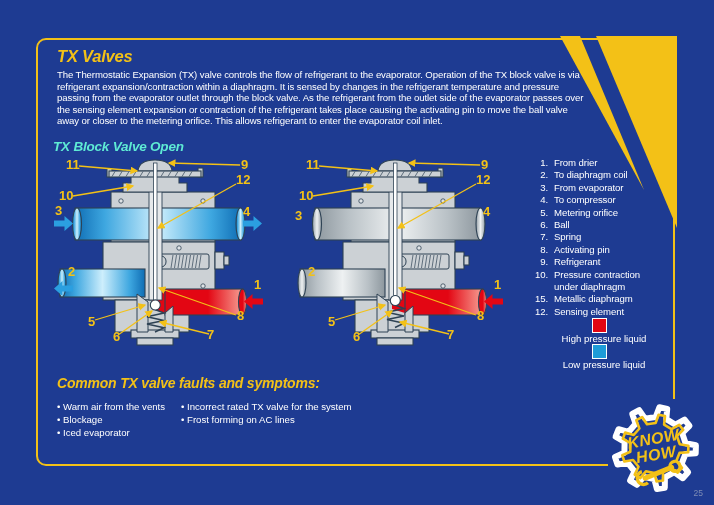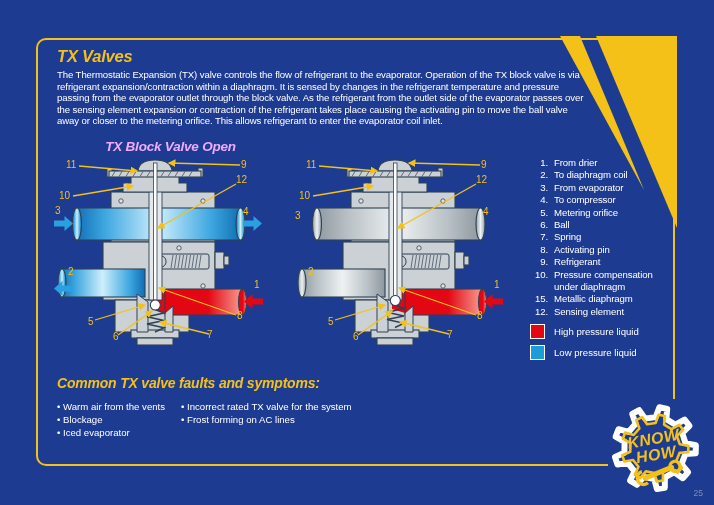--- a/index.html
+++ b/index.html
@@ -6,32 +6,32 @@
   .canvas{position:relative;width:714px;height:505px;background:#1e3b92;overflow:hidden;
           font-family:"Liberation Sans",sans-serif;-webkit-font-smoothing:antialiased;}
   .frame{position:absolute;left:36px;top:38px;width:635px;height:424px;
          border:2.5px solid #f3c117;border-radius:10px;}
   .corner-patch{position:absolute;left:608px;top:399px;width:106px;height:106px;background:#1e3b92;}
   .deco{position:absolute;left:552px;top:30px;}
   .intro-title{position:absolute;left:57px;top:47px;color:#f3c117;font-size:16.5px;
          font-weight:bold;font-style:italic;letter-spacing:-0.2px;}
   .intro-body{position:absolute;left:57px;top:69px;width:527px;color:#ffffff;
          font-size:9.6px;line-height:11.6px;letter-spacing:-0.1px;}
-  .diagram-title{position:absolute;width:235px;top:139px;text-align:center;color:#f0abfc;
+  .diagram-title{position:absolute;width:235px;top:139px;text-align:left;color:#5eead4;
          font-size:13.5px;font-weight:bold;font-style:italic;letter-spacing:-0.2px;}
   .dt0{left:53px;} .dt1{left:293px;}
   .diagram{position:absolute;top:156px;width:235px;height:200px;}
   .dg0{left:53px;} .dg1{left:293px;}
   .valve-wrap{position:absolute;left:0;top:0;width:235px;height:200px;}
-  .co{position:absolute;color:#f3c117;font-size:10px;font-weight:normal;line-height:10px;}
+  .co{position:absolute;color:#f3c117;font-size:13px;font-weight:bold;line-height:10px;}
   .legend{position:absolute;left:528px;top:157px;width:150px;color:#fff;}
   .lrow{display:flex;font-size:9.6px;line-height:12.4px;letter-spacing:-0.1px;}
   .lnum{width:20px;text-align:right;margin-right:6px;flex:none;}
   .llabel{width:112px;}
-  .swatch-row{display:flex;align-items:center;margin-top:6px;margin-left:2px;}
+  .swatch-row{display:flex;align-items:center;margin-left:2px;flex-direction:column;}
   .sw{width:13px;height:13px;border:1.5px solid #ffffff;margin-right:9px;flex:none;}
   .sw-red{background:#e30613;} .sw-blue{background:#1e9cd8;}
   .sw-label{font-size:9.6px;color:#fff;}
   .faults-title{position:absolute;left:57px;top:375px;color:#f3c117;font-size:14px;
          font-weight:bold;font-style:italic;letter-spacing:-0.2px;}
   .bullet-col{position:absolute;top:400px;color:#fff;font-size:9.6px;line-height:13.2px;}
   .bc1{left:57px;} .bc2{left:181px;}
   .bullet::before{content:"\2022\00a0";}
   .knowhow{position:absolute;left:597px;top:390px;}
   .kh-text{fill:#f3c117;font-family:"Liberation Sans",sans-serif;font-weight:bold;
@@ -321,21 +321,21 @@
     <div class="lrow">
         <span class="lnum">8.</span>
         <span class="llabel">Activating pin</span>
       </div>
     <div class="lrow">
         <span class="lnum">9.</span>
         <span class="llabel">Refrigerant</span>
       </div>
     <div class="lrow">
         <span class="lnum">10.</span>
-        <span class="llabel">Pressure compensation under diaphragm</span>
+        <span class="llabel">Pressure contraction under diaphragm</span>
       </div>
     <div class="lrow">
         <span class="lnum">15.</span>
         <span class="llabel">Metallic diaphragm</span>
       </div>
     <div class="lrow">
         <span class="lnum">12.</span>
         <span class="llabel">Sensing element</span>
       </div>
     <div class="swatch-row">

